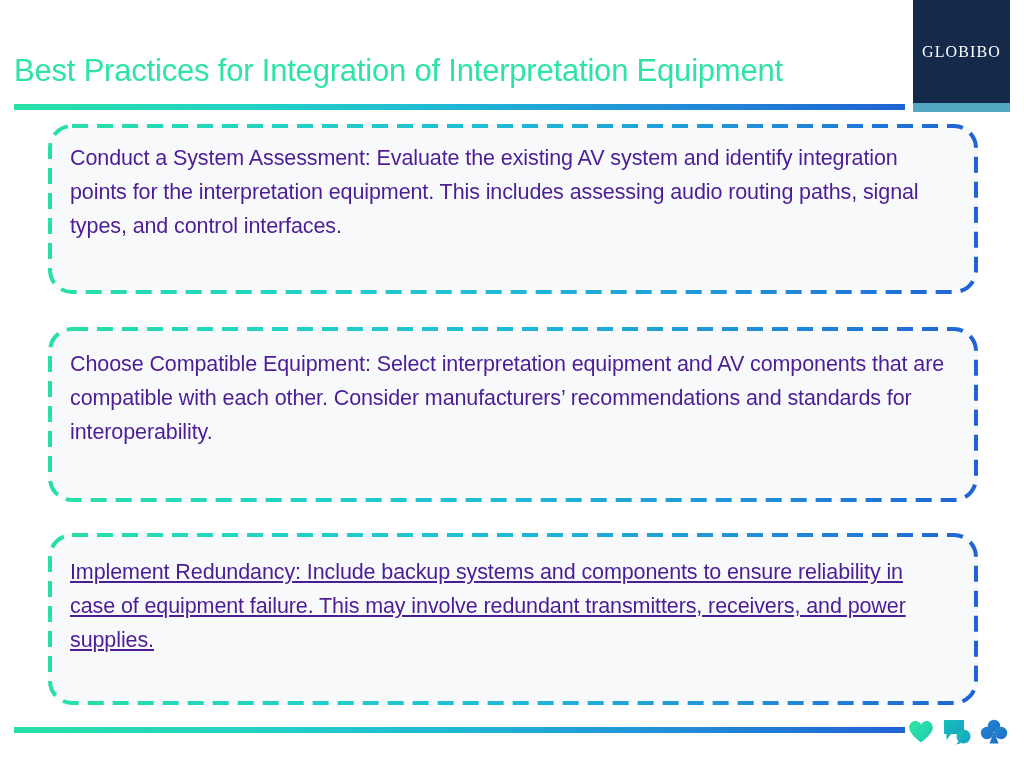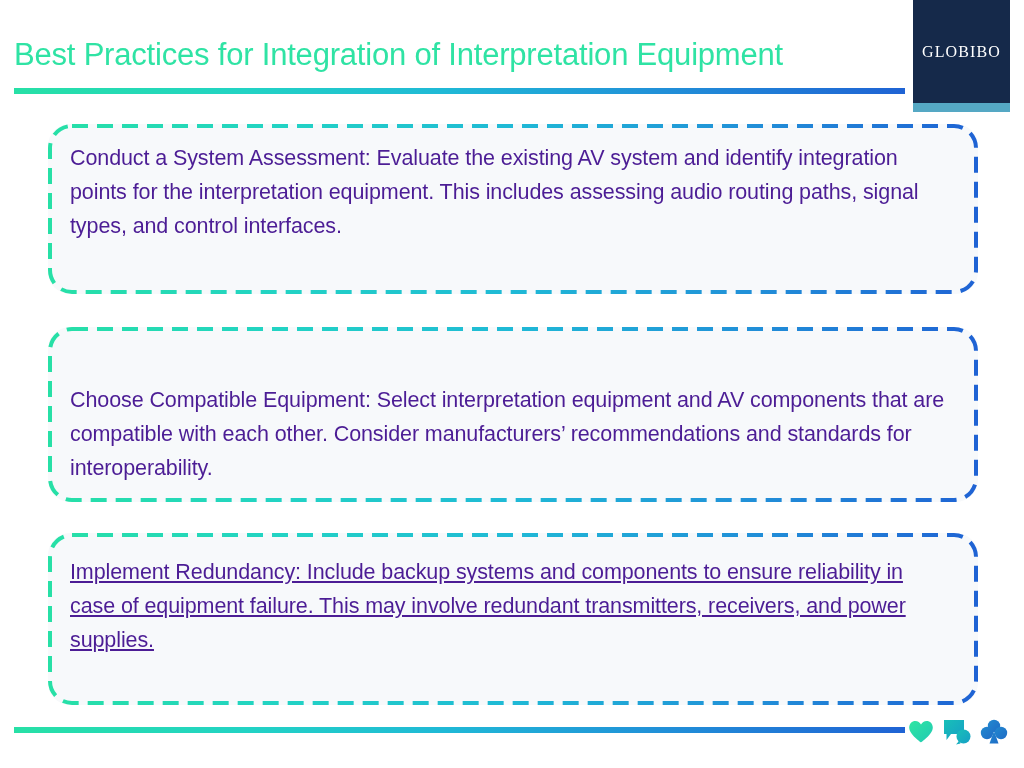--- a/index.html
+++ b/index.html
@@ -21,21 +21,21 @@
     inset: 0;
     width: 1024px;
     height: 768px;
     background: #ffffff;
   }
 
   
   .header {
     position: absolute;
     left: 0;
-    top: 0;
+    top: 16px;
     width: 888px;
     height: 110px;
   }
 
   .slide-title {
     position: absolute;
     left: 14px;
     top: 32px;
     width: 880px;
     font-size: 31px;
@@ -129,21 +129,21 @@
     color: #4c1d95;
     font-weight: 400;
     letter-spacing: -0.1px;
   }
 
   #box-1 { left: 48px; top: 124px;  width: 930px; height: 170px; }
   #box-2 { left: 48px; top: 327px;  width: 930px; height: 175px; }
   #box-3 { left: 48px; top: 533px;  width: 930px; height: 172px; }
 
   #box-1 .box-text { top: 17px; }
-  #box-2 .box-text { top: 20px; margin-top: 36px; }
+  #box-2 .box-text { top: 20px; }
   #box-3 .box-text { top: 22px; text-decoration: underline; }
 
   
   .footer-rule {
     position: absolute;
     left: 14px;
     top: 727px;
     width: 891px;
     height: 6px;
     background: linear-gradient(to right,

